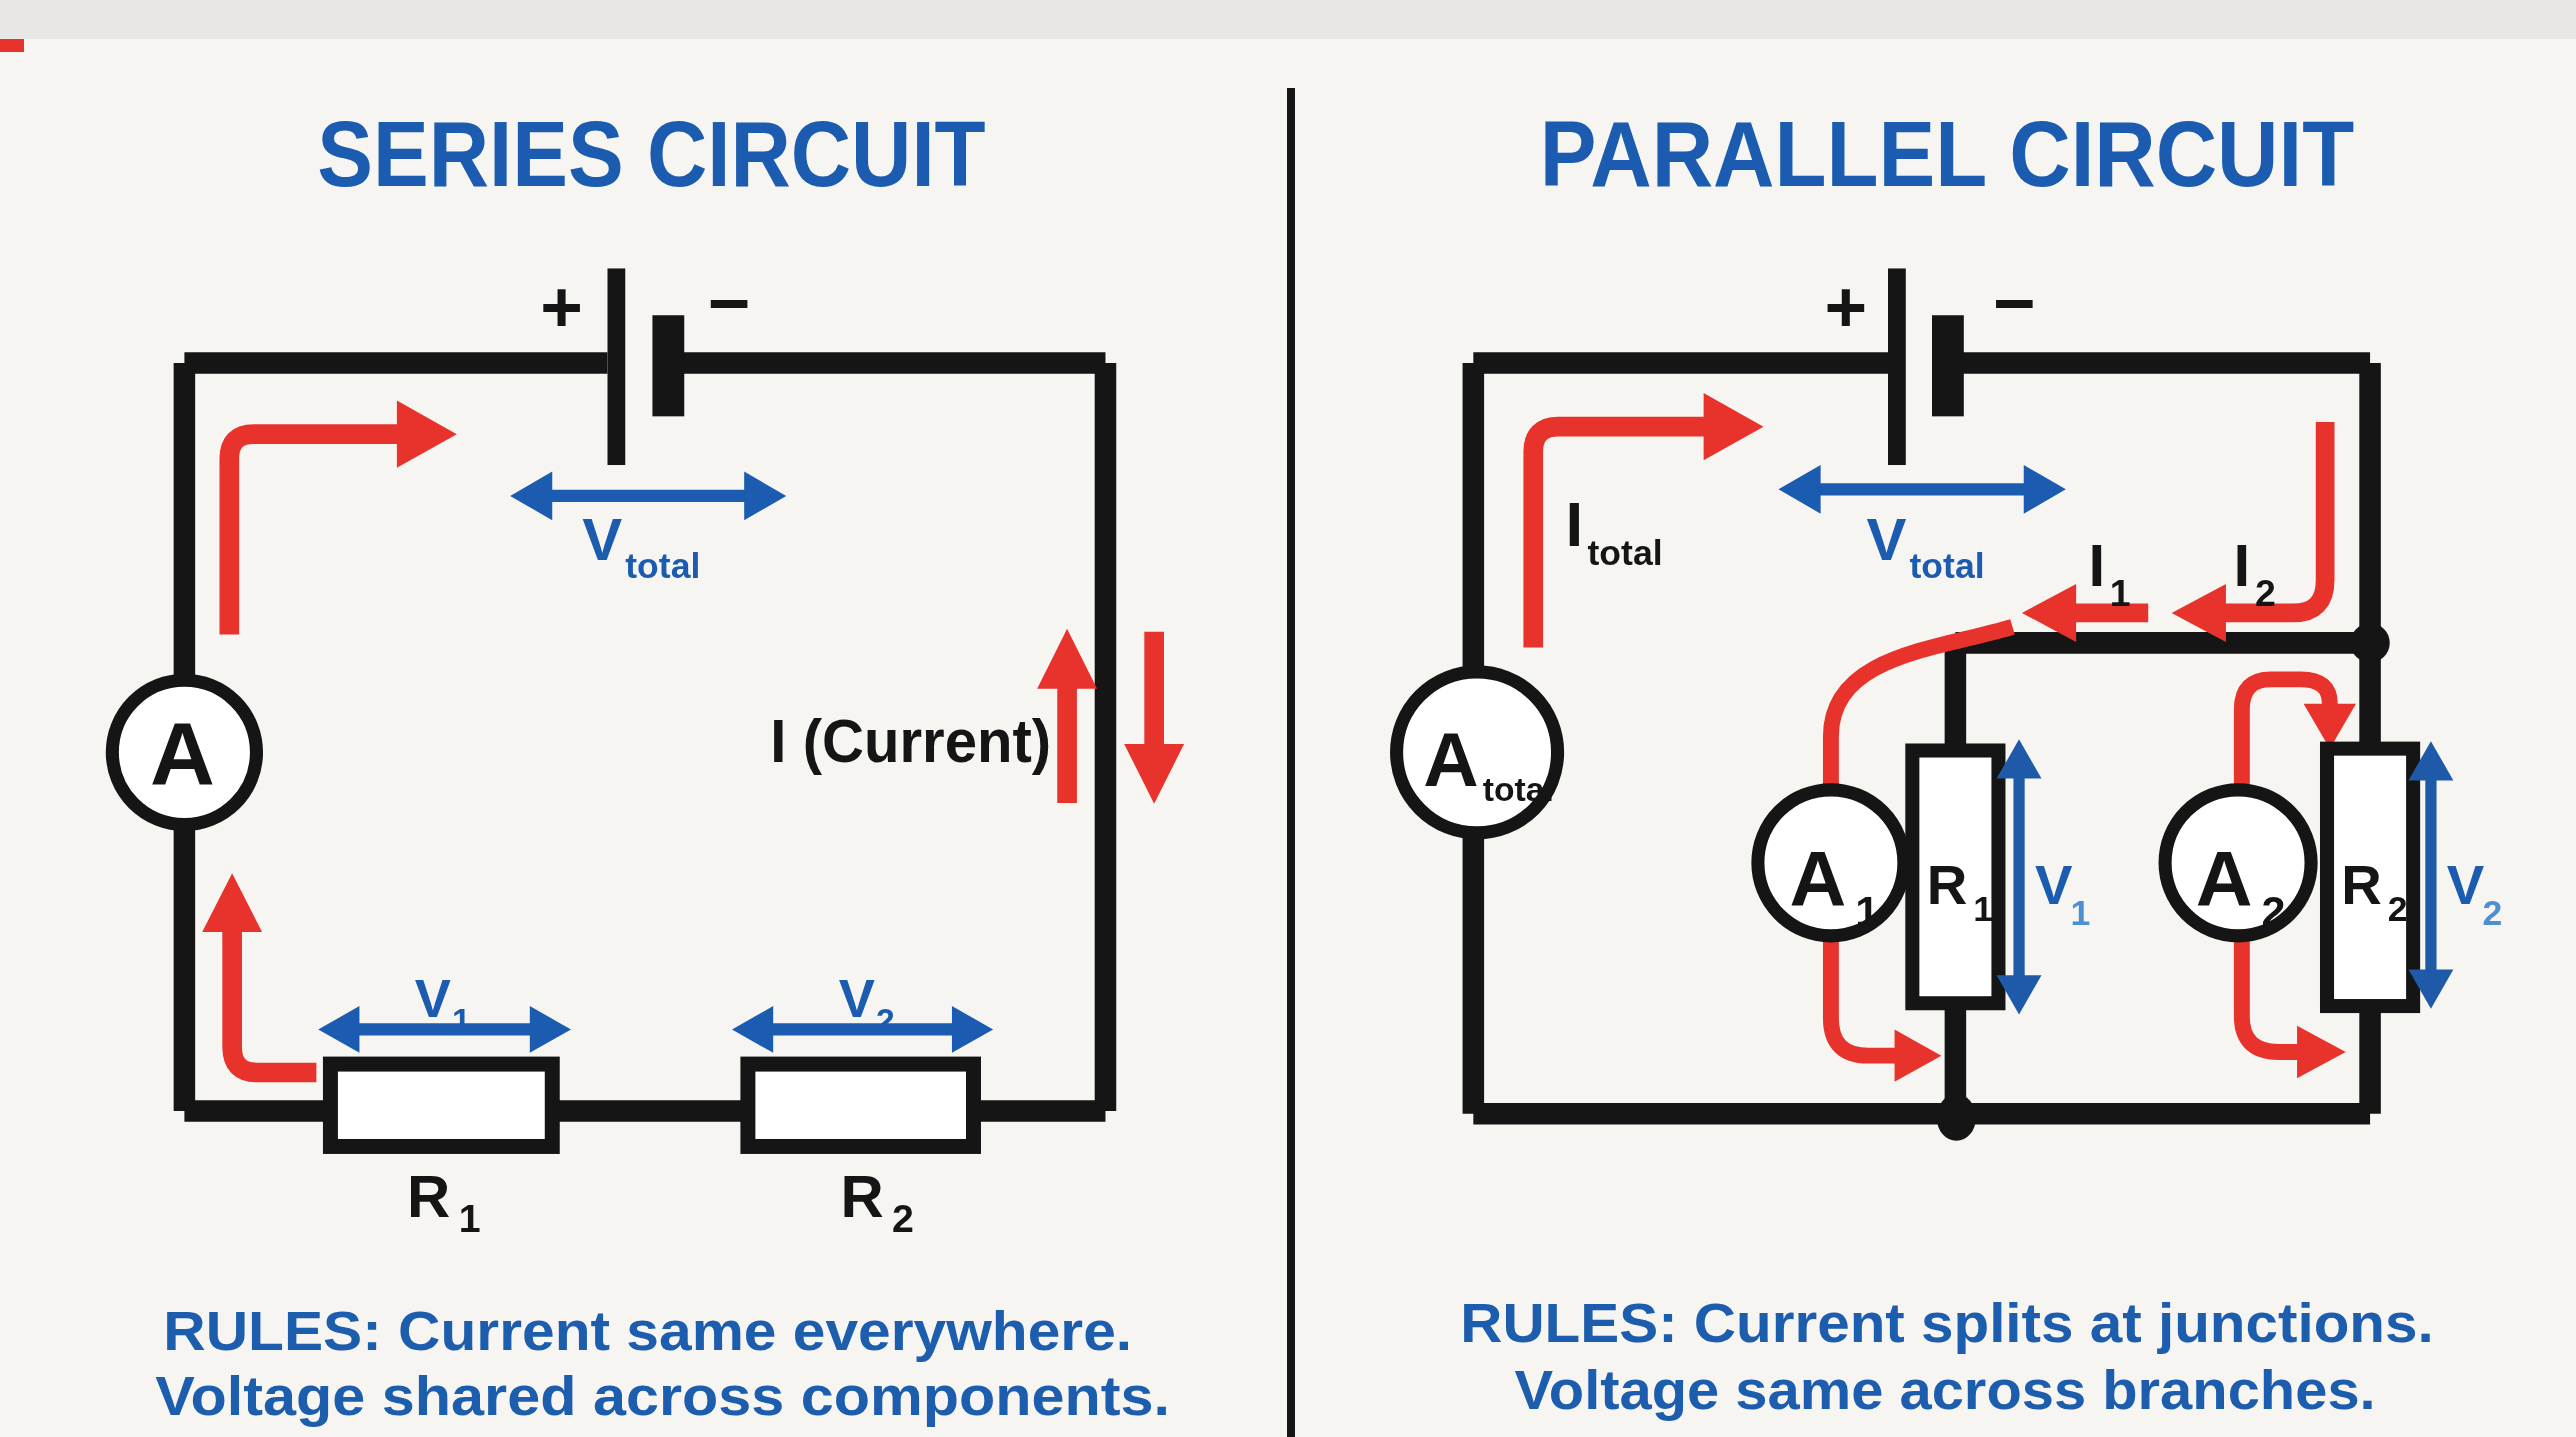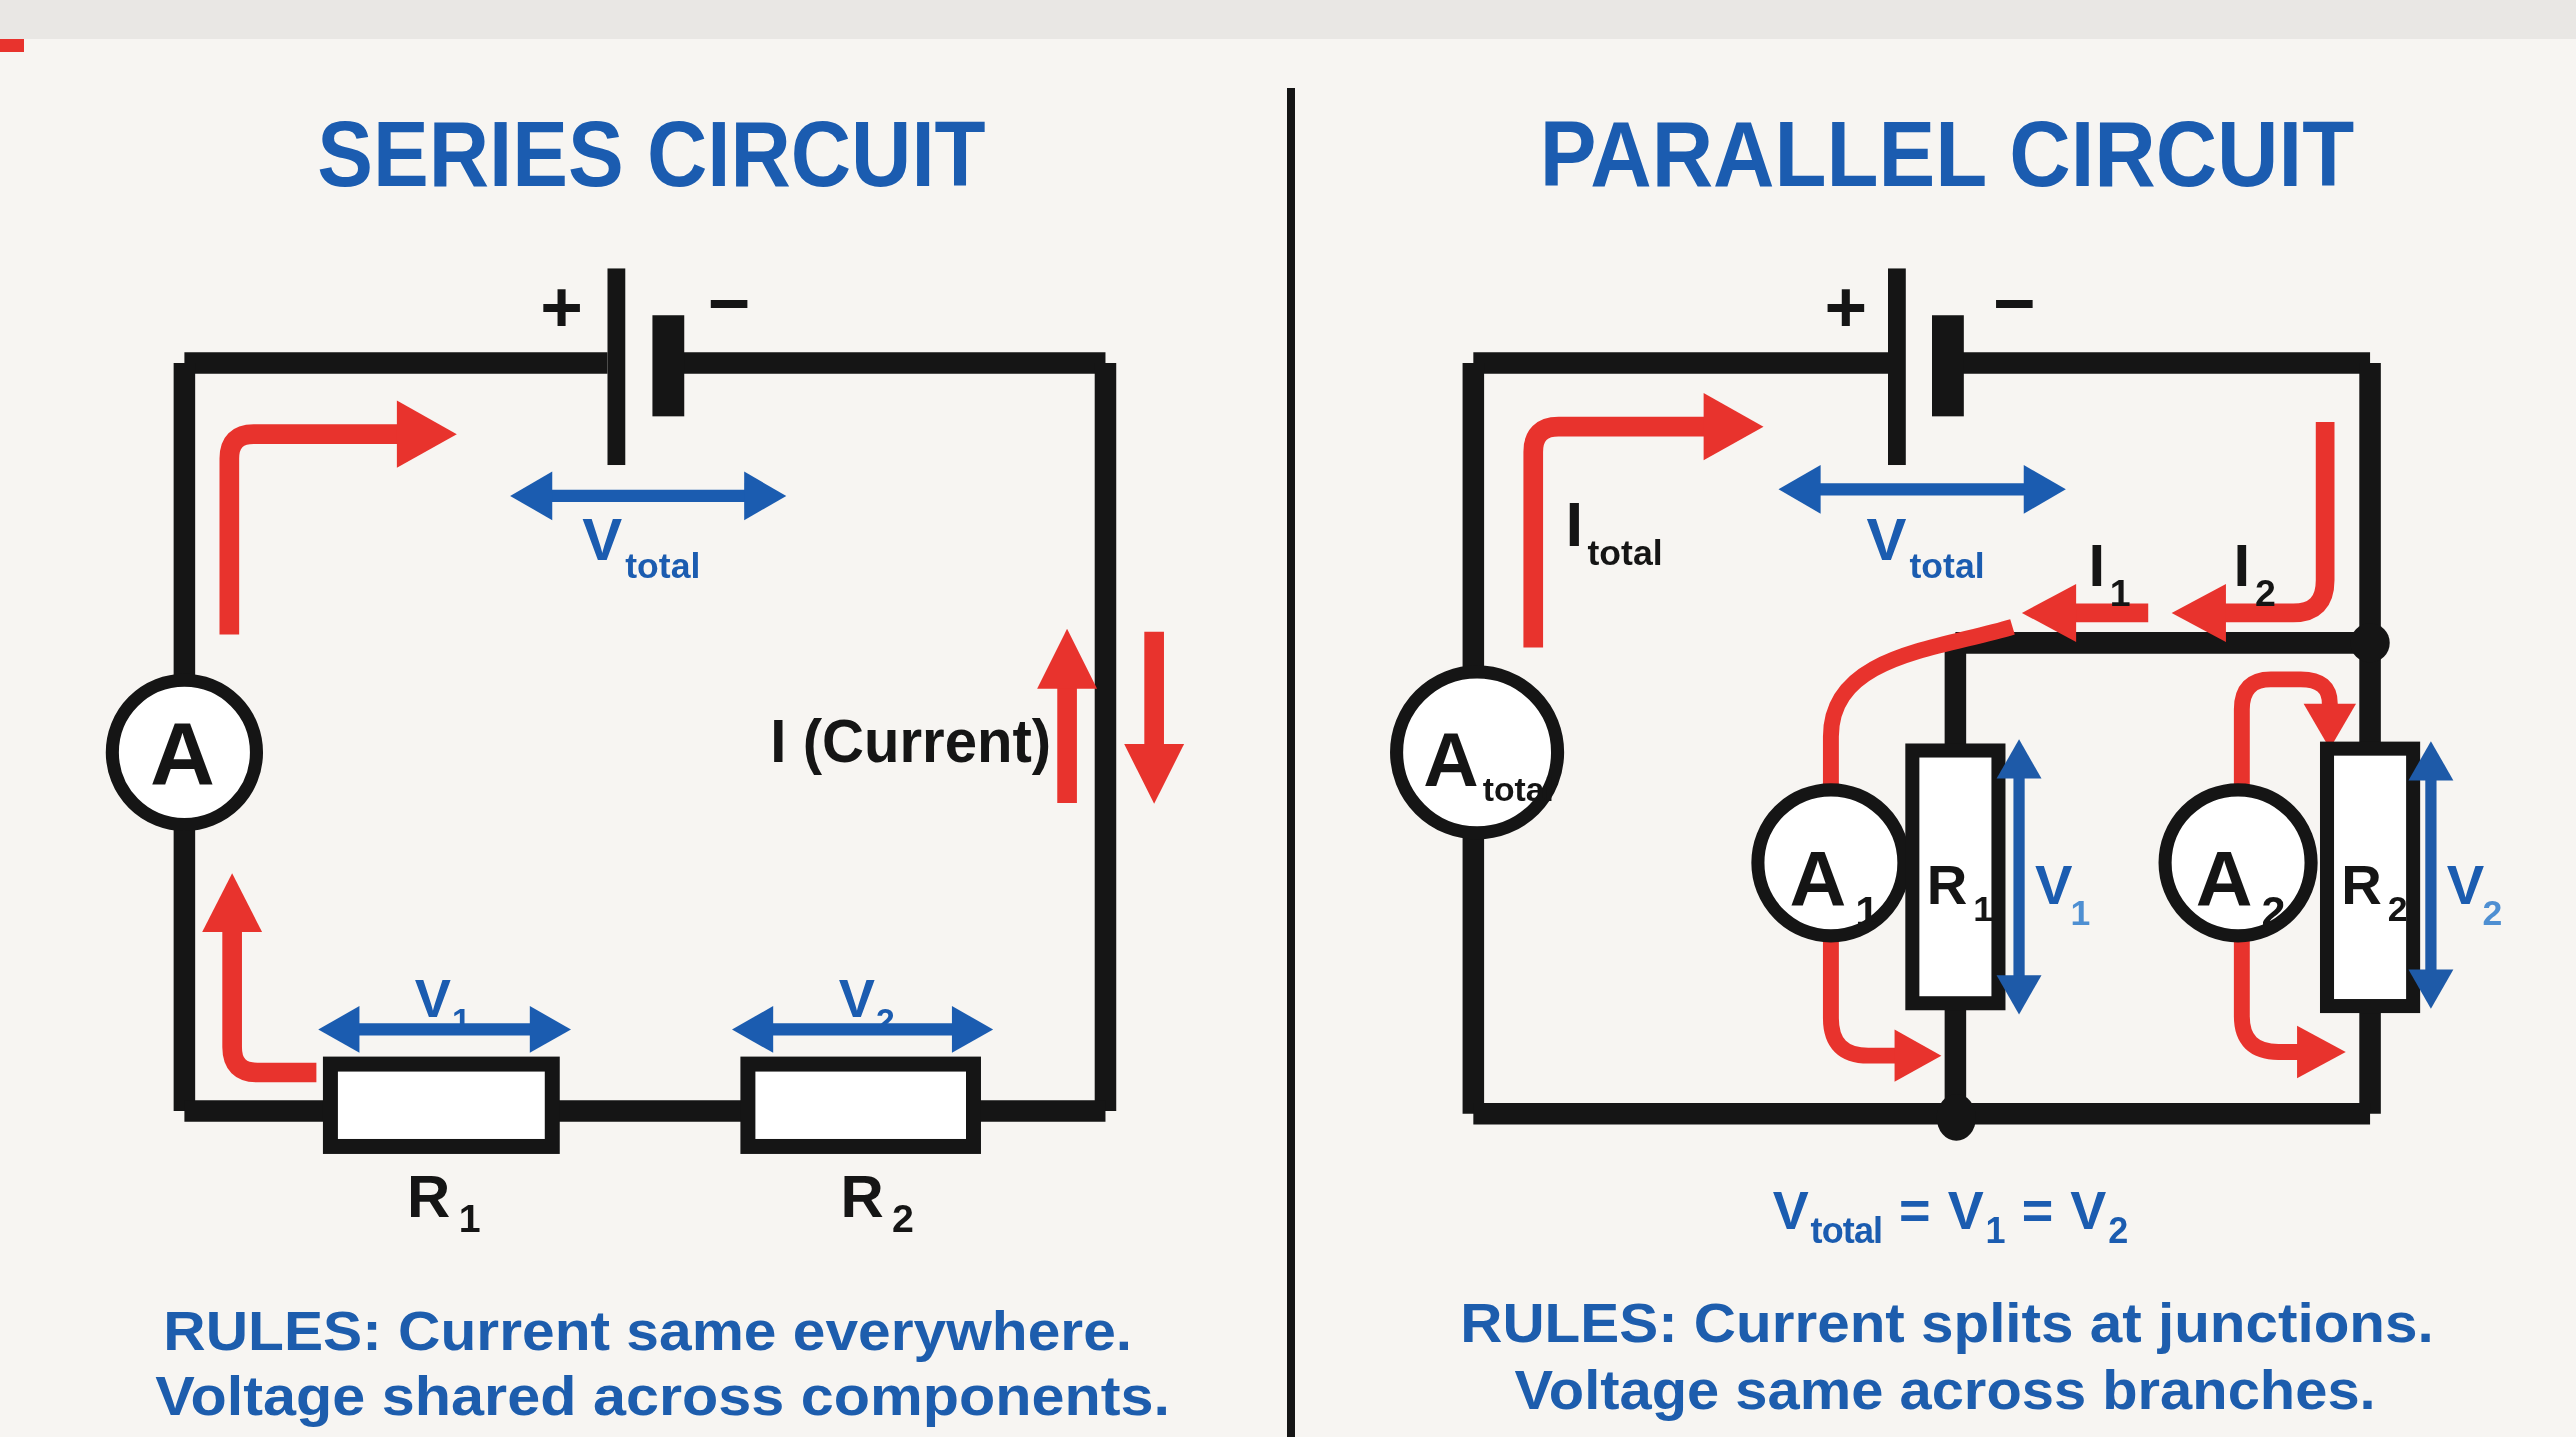--- a/index.html
+++ b/index.html
@@ -200,18 +200,15 @@
         <text x="2395" y="584" font-size="64" text-anchor="middle">I</text>
         <text x="2409" y="606" font-size="40">2</text>
       </g>
 
       <text x="2080" y="1392" font-size="60" fill="#1d5dad" text-anchor="middle" textLength="1040" lengthAdjust="spacingAndGlyphs">RULES: Current splits at junctions.</text>
       <text x="2078" y="1464" font-size="60" fill="#1d5dad" text-anchor="middle" textLength="920" lengthAdjust="spacingAndGlyphs">Voltage same across branches.</text>
     </g>
   </svg>
 
 
-  <div class="equation" style="left:1950px;top:1144px;">
-    <span class="eq-main">V</span><span class="eq-sub">total</span><span class="eq-main eq-op">=</span><span class="eq-main">V</span><span class="eq-sub">1</span><span class="eq-main eq-op">=</span><span class="eq-main">V</span><span class="eq-sub">2</span>
-  </div>
 
 </div>
 
 
 </body></html>

